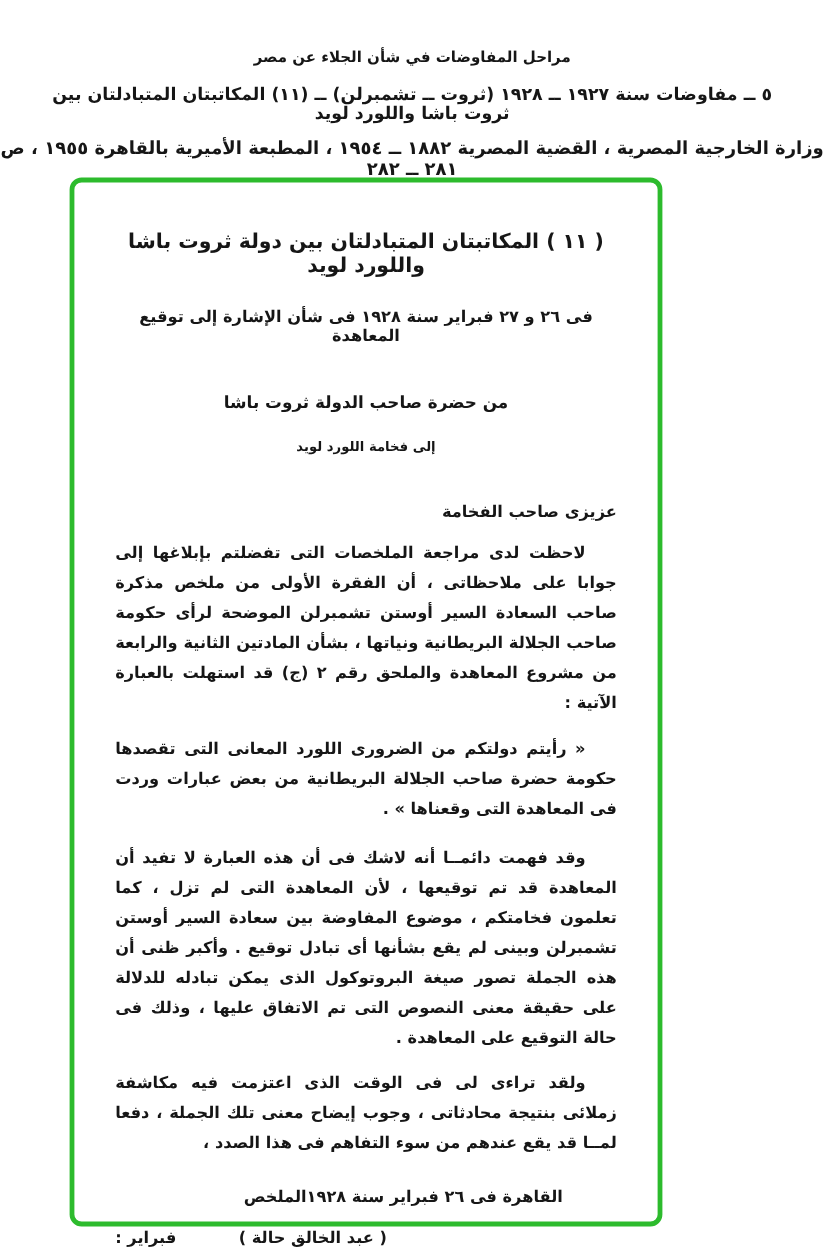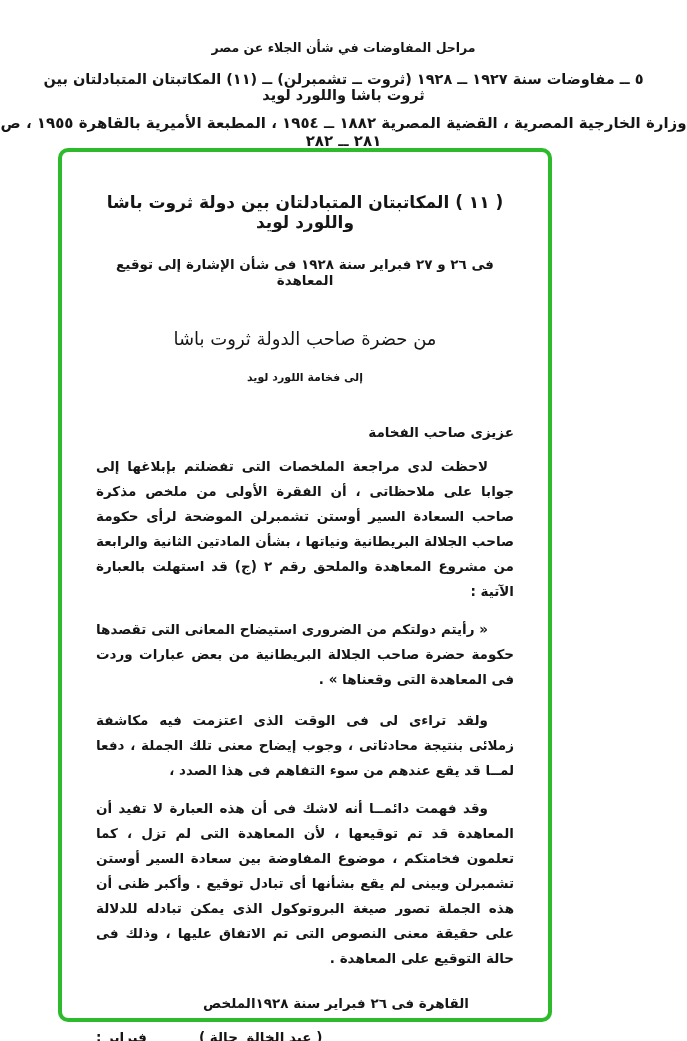--- a/index.html
+++ b/index.html
@@ -23,21 +23,21 @@
   .frame {
     position: absolute;
     left: 58px; top: 148px;
     width: 494px; height: 874px;
     border: 4px solid #2dbb2d;
     border-radius: 10px;
     padding: 40px 34px 0 34px;
   }
   .doc-title { text-align: center; font-size: 17px; font-weight: bold; margin-bottom: 24px; }
   .doc-subtitle { text-align: center; font-size: 13.5px; font-weight: bold; margin-bottom: 40px; }
-  .from-line { text-align: center; font-size: 18px; font-weight: normal; margin-bottom: 22px; }
+  .from-line { text-align: center; font-size: 14px; font-weight: bold; margin-bottom: 22px; }
   .to-line { text-align: center; font-size: 11px; font-weight: bold; margin-bottom: 40px; }
   .salutation { font-size: 13.5px; font-weight: bold; margin-bottom: 14px; }
   p.body {
     font-size: 13.5px; font-weight: bold;
     line-height: 25px;
     text-align: justify;
     text-indent: 26px;
     margin-bottom: 13px;
   }
   p.quote { margin-top: 4px; margin-bottom: 16px; }
@@ -75,23 +75,23 @@
   <section class="frame" style="border-color: rgb(45, 187, 45);">
     <div class="doc-title">( ١١ ) المكاتبتان المتبادلتان بين دولة ثروت باشا واللورد لويد</div>
     <div class="doc-subtitle">فى ٢٦ و ٢٧ فبراير سنة ١٩٢٨ فى شأن الإشارة إلى توقيع المعاهدة</div>
 
     <div class="from-line">من حضرة صاحب الدولة ثروت باشا</div>
     <div class="to-line">إلى فخامة اللورد لويد</div>
 
     <div class="salutation">عزيزى صاحب الفخامة</div>
 
     <p class="body">لاحظت لدى مراجعة الملخصات التى تفضلتم بإبلاغها إلى جوابا على ملاحظاتى ، أن الفقرة الأولى من ملخص مذكرة صاحب السعادة السير أوستن تشمبرلن الموضحة لرأى حكومة صاحب الجلالة البريطانية ونياتها ، بشأن المادتين الثانية والرابعة من مشروع المعاهدة والملحق رقم ٢ (ج) قد استهلت بالعبارة الآتية :</p>
-    <p class="body quote">« رأيتم دولتكم من الضرورى استيضاح المعانى التى تقصدها حكومة حضرة صاحب الجلالة البريطانية من بعض عبارات وردت فى المعاهدة التى وقعناها » .</p>
+    <p class="body quote">« رأيتم دولتكم من الضرورى اللورد المعانى التى تقصدها حكومة حضرة صاحب الجلالة البريطانية من بعض عبارات وردت فى المعاهدة التى وقعناها » .</p>
+    <p class="body">وقد فهمت دائمــا أنه لاشك فى أن هذه العبارة لا تفيد أن المعاهدة قد تم توقيعها ، لأن المعاهدة التى لم تزل ، كما تعلمون فخامتكم ، موضوع المفاوضة بين سعادة السير أوستن تشمبرلن وبينى لم يقع بشأنها أى تبادل توقيع . وأكبر ظنى أن هذه الجملة تصور صيغة البروتوكول الذى يمكن تبادله للدلالة على حقيقة معنى النصوص التى تم الاتفاق عليها ، وذلك فى حالة التوقيع على المعاهدة .</p>
     <p class="body">ولقد تراءى لى فى الوقت الذى اعتزمت فيه مكاشفة زملائى بنتيجة محادثاتى ، وجوب إيضاح معنى تلك الجملة ، دفعا لمــا قد يقع عندهم من سوء التفاهم فى هذا الصدد ،</p>
-    <p class="body">وقد فهمت دائمــا أنه لاشك فى أن هذه العبارة لا تفيد أن المعاهدة قد تم توقيعها ، لأن المعاهدة التى لم تزل ، كما تعلمون فخامتكم ، موضوع المفاوضة بين سعادة السير أوستن تشمبرلن وبينى لم يقع بشأنها أى تبادل توقيع . وأكبر ظنى أن هذه الجملة تصور صيغة البروتوكول الذى يمكن تبادله للدلالة على حقيقة معنى النصوص التى تم الاتفاق عليها ، وذلك فى حالة التوقيع على المعاهدة .</p>
 
     <div class="footer-row">
       <div>الملخص</div>
       <div>القاهرة فى ٢٦ فبراير سنة ١٩٢٨</div>
     </div>
 
     <div class="sig-row">
       <span>فبراير :</span>
       <span>( عبد الخالق حالة )</span>
     </div>

